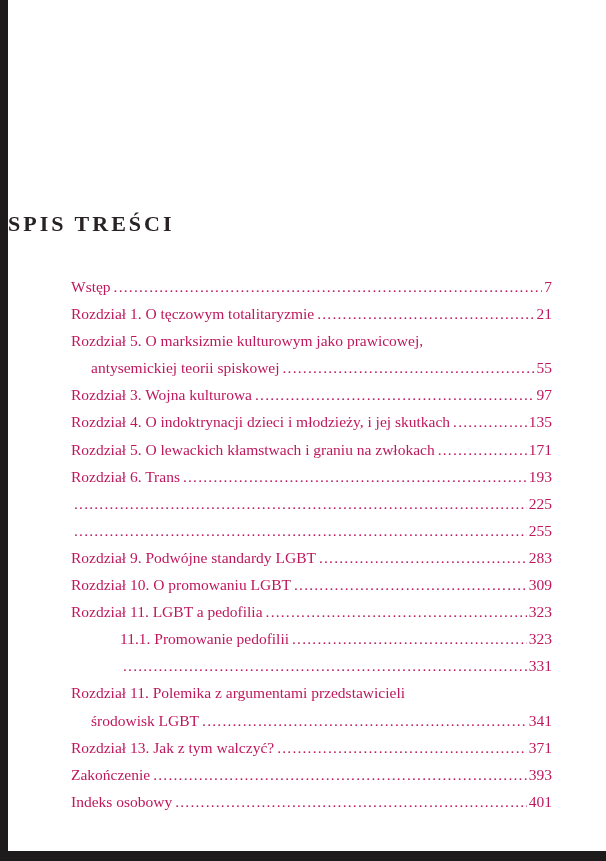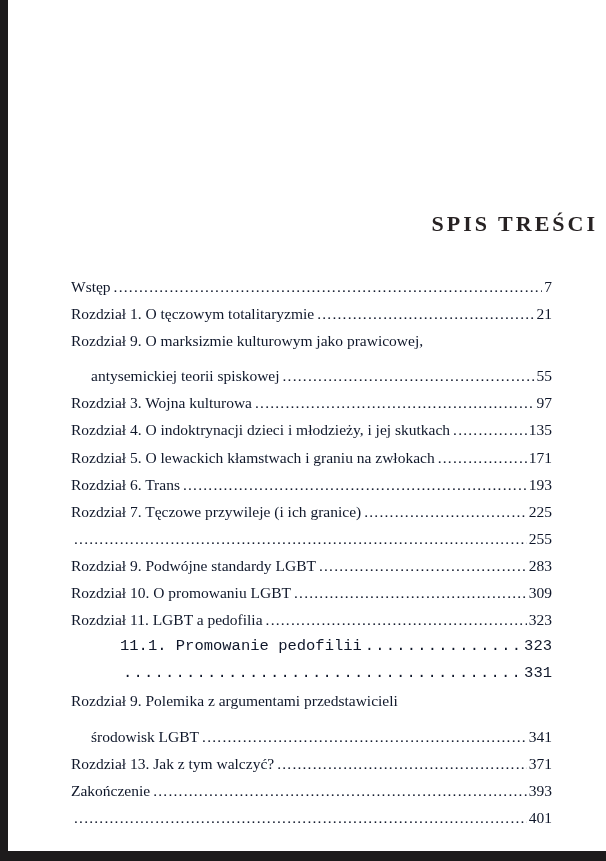--- a/index.html
+++ b/index.html
@@ -22,42 +22,42 @@
     position: absolute;
     left: 0; bottom: 0;
     width: 606px; height: 10px;
     background: #1d1b1c;
   }
   .page-title {
     position: absolute;
     top: 198px;
     left: 8px;
     width: 590px;
-    text-align: right;
+    text-align: left;
     font-size: 22px;
     line-height: 22px;
     letter-spacing: 3px;
     color: #272223;
     white-space: nowrap;
   }
   .toc {
     position: absolute;
     left: 71px;
     top: 273px;
     width: 481px;
   }
   .toc-row {
     display: flex;
     align-items: baseline;
     line-height: 27.1px;
     font-size: 15.5px;
-    color: #0f172a;
+    color: #be185d;
   }
-  .toc-row.indent-1 { padding-left: 20px; margin-top: 8px; }
-  .toc-row.indent-2 { padding-left: 49px; font-family: Liberation Mono, monospace; }
+  .toc-row.indent-1 { padding-left: 20px; }
+  .toc-row.indent-2 { padding-left: 49px; }
   .toc-label { white-space: nowrap; }
   .toc-dots {
     flex: 1;
     overflow: hidden;
     white-space: nowrap;
     letter-spacing: 1.2px;
     margin-left: 3px;
     margin-right: 2px;
   }
   .toc-page { white-space: nowrap; }
@@ -75,21 +75,21 @@
       <span class="toc-label">Wstęp</span>
       <span class="toc-dots">....................................................................................................................................................................................................................................................................</span>
       <span class="toc-page">7</span>
     </div>
     <div class="toc-row indent-0">
       <span class="toc-label">Rozdział 1. O tęczowym totalitaryzmie</span>
       <span class="toc-dots">....................................................................................................................................................................................................................................................................</span>
       <span class="toc-page">21</span>
     </div>
     <div class="toc-row indent-0 no-page">
-      <span class="toc-label">Rozdział 9. O marksizmie kulturowym jako prawicowej,</span>
+      <span class="toc-label">Rozdział 5. O marksizmie kulturowym jako prawicowej,</span>
 
     </div>
     <div class="toc-row indent-1">
       <span class="toc-label">antysemickiej teorii spiskowej</span>
       <span class="toc-dots">....................................................................................................................................................................................................................................................................</span>
       <span class="toc-page">55</span>
     </div>
     <div class="toc-row indent-0">
       <span class="toc-label">Rozdział 3. Wojna kulturowa</span>
       <span class="toc-dots">....................................................................................................................................................................................................................................................................</span>
@@ -104,21 +104,20 @@
       <span class="toc-label">Rozdział 5. O lewackich kłamstwach i graniu na zwłokach</span>
       <span class="toc-dots">....................................................................................................................................................................................................................................................................</span>
       <span class="toc-page">171</span>
     </div>
     <div class="toc-row indent-0">
       <span class="toc-label">Rozdział 6. Trans</span>
       <span class="toc-dots">....................................................................................................................................................................................................................................................................</span>
       <span class="toc-page">193</span>
     </div>
     <div class="toc-row indent-0">
-      <span class="toc-label">Rozdział 7. Tęczowe przywileje (i ich granice)</span>
       <span class="toc-dots">....................................................................................................................................................................................................................................................................</span>
       <span class="toc-page">225</span>
     </div>
     <div class="toc-row indent-0">
       <span class="toc-dots">....................................................................................................................................................................................................................................................................</span>
       <span class="toc-page">255</span>
     </div>
     <div class="toc-row indent-0">
       <span class="toc-label">Rozdział 9. Podwójne standardy LGBT</span>
       <span class="toc-dots">....................................................................................................................................................................................................................................................................</span>
@@ -137,35 +136,36 @@
     <div class="toc-row indent-2">
       <span class="toc-label">11.1. Promowanie pedofilii</span>
       <span class="toc-dots">....................................................................................................................................................................................................................................................................</span>
       <span class="toc-page">323</span>
     </div>
     <div class="toc-row indent-2">
       <span class="toc-dots">....................................................................................................................................................................................................................................................................</span>
       <span class="toc-page">331</span>
     </div>
     <div class="toc-row indent-0 no-page">
-      <span class="toc-label">Rozdział 9. Polemika z argumentami przedstawicieli</span>
+      <span class="toc-label">Rozdział 11. Polemika z argumentami przedstawicieli</span>
 
     </div>
     <div class="toc-row indent-1">
       <span class="toc-label">środowisk LGBT</span>
       <span class="toc-dots">....................................................................................................................................................................................................................................................................</span>
       <span class="toc-page">341</span>
     </div>
     <div class="toc-row indent-0">
       <span class="toc-label">Rozdział 13. Jak z tym walczyć?</span>
       <span class="toc-dots">....................................................................................................................................................................................................................................................................</span>
       <span class="toc-page">371</span>
     </div>
     <div class="toc-row indent-0">
       <span class="toc-label">Zakończenie</span>
       <span class="toc-dots">....................................................................................................................................................................................................................................................................</span>
       <span class="toc-page">393</span>
     </div>
     <div class="toc-row indent-0">
+      <span class="toc-label">Indeks osobowy</span>
       <span class="toc-dots">....................................................................................................................................................................................................................................................................</span>
       <span class="toc-page">401</span>
     </div>
 </div>
 
 </body></html>

